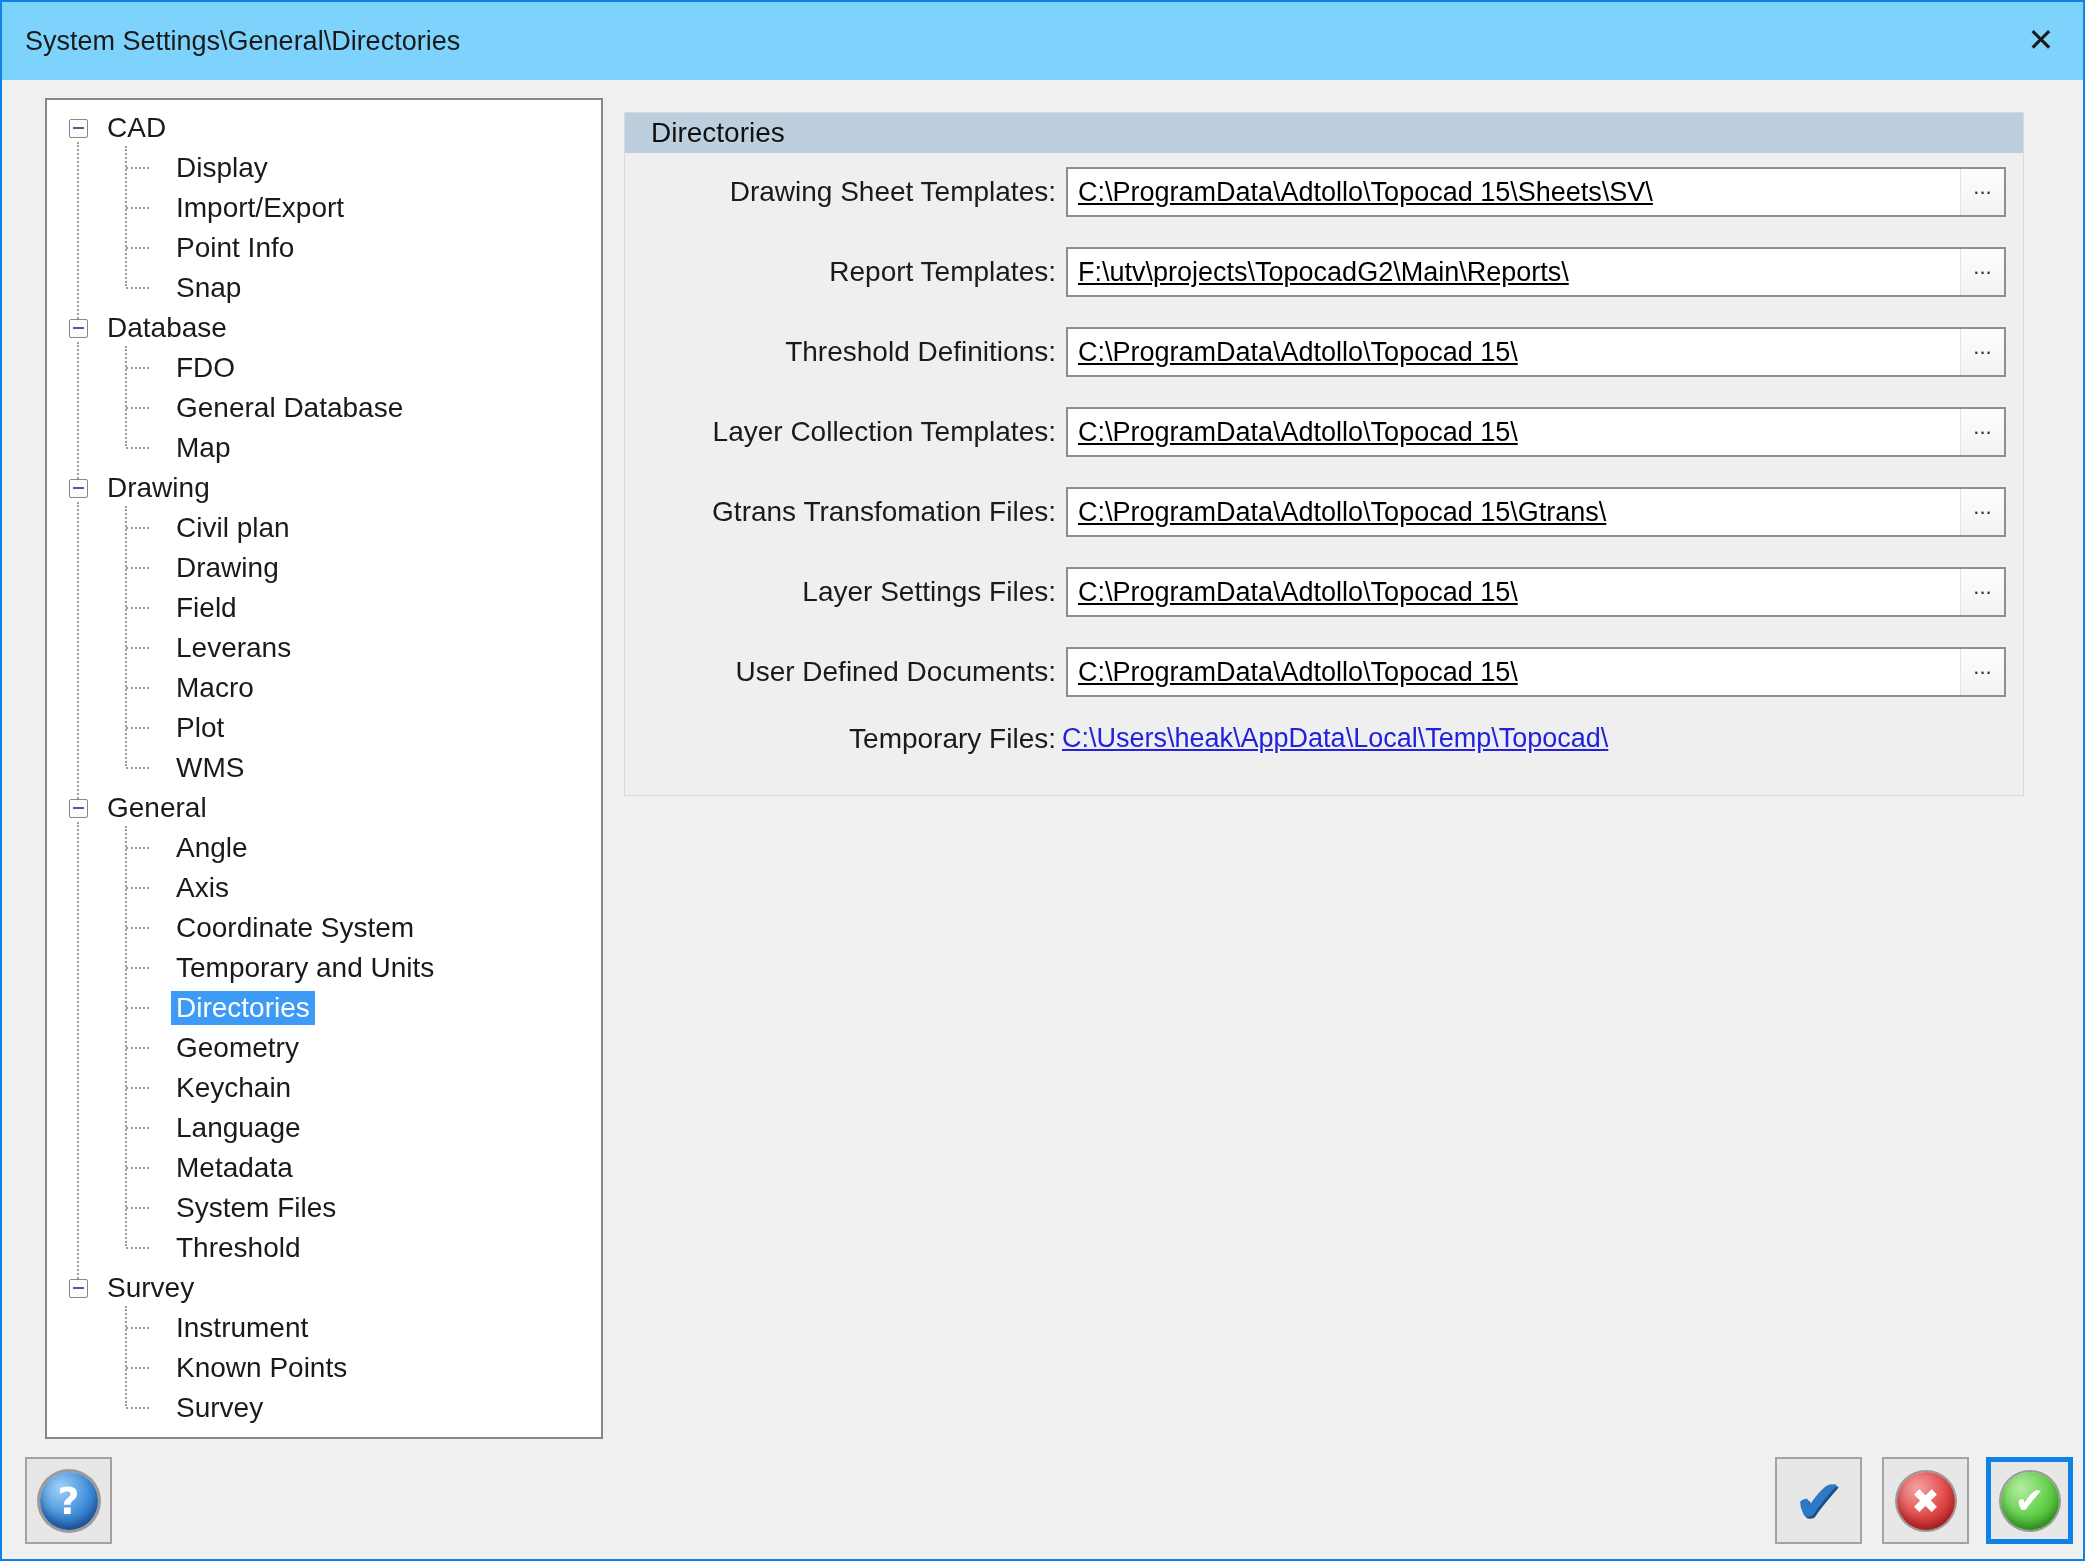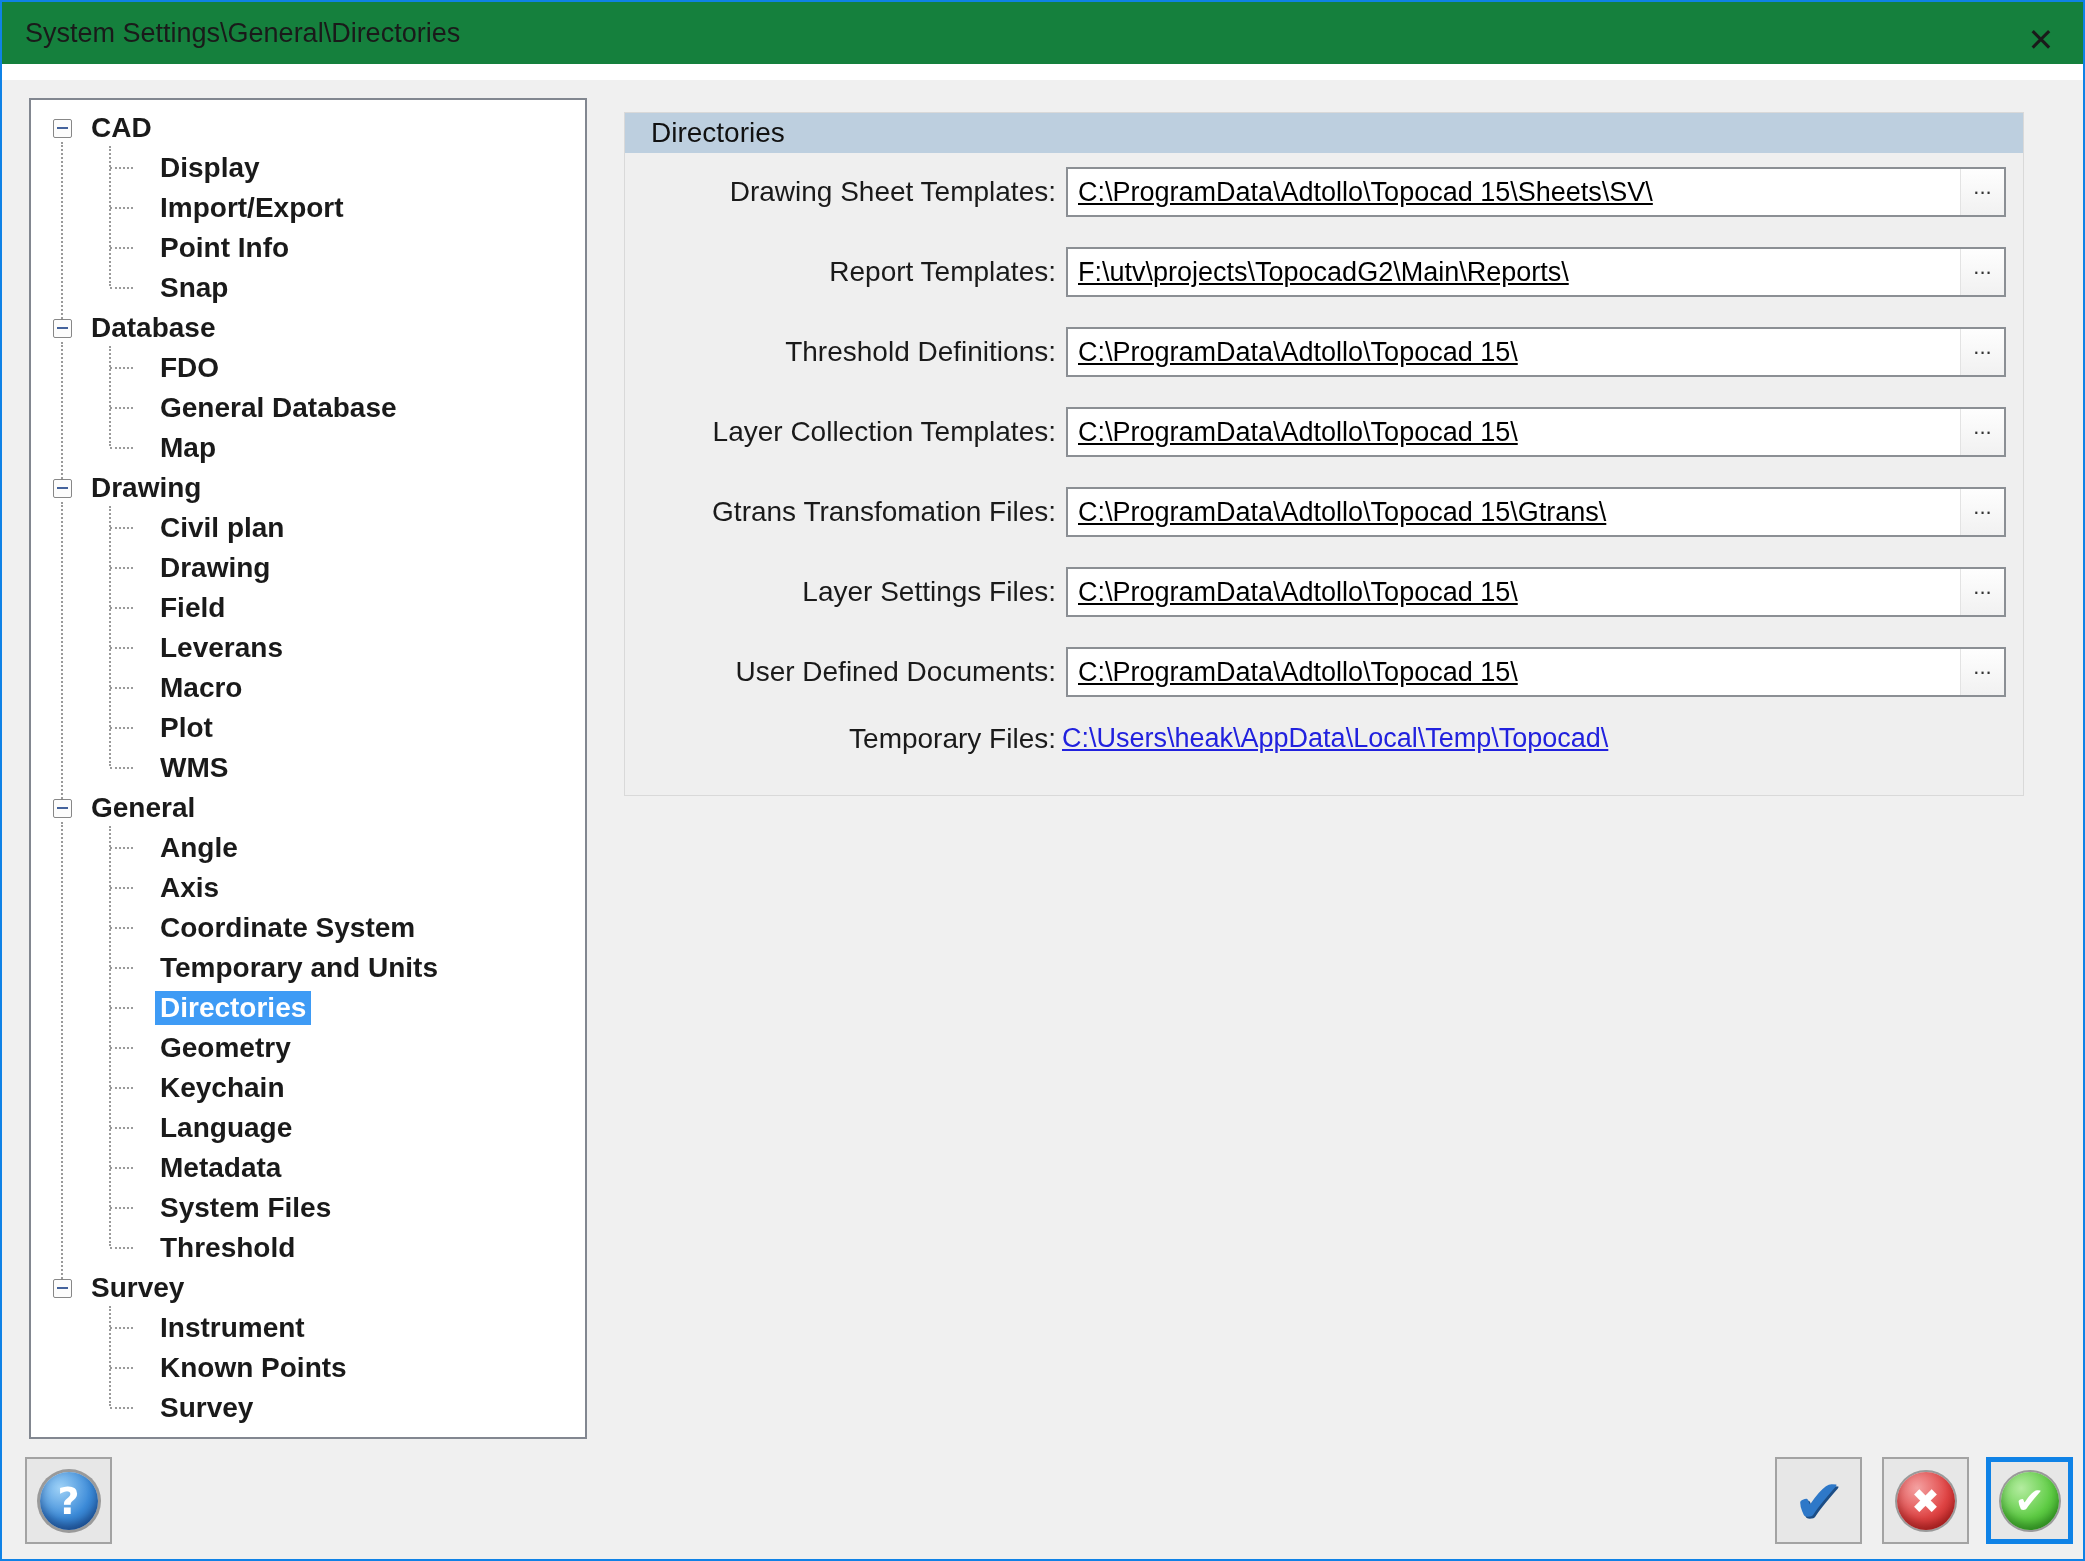--- a/index.html
+++ b/index.html
@@ -4,34 +4,34 @@
 <style>
   * { box-sizing: border-box; }
   body { margin: 0; background: #cccccc; }
   .dialog {
     position: relative; width: 2085px; height: 1561px;
     background: #ffffff; border: 2px solid #0f82e6;
     font-family: "Liberation Sans", sans-serif; color: #1a1a1a;
     overflow: hidden;
   }
   
-  .titlebar { position: absolute; top: 0; left: 0; right: 0; height: 62px; background: #15803d; }
+  .titlebar { position: absolute; top: 0; left: 0; right: 0; height: 78px; background: #7dd3fc; }
   .title-text { position: absolute; left: 23px; top: 50%; transform: translateY(-50%); font-size: 27px; }
   .close-btn {
     position: absolute; right: 8px; top: 4px; width: 68px; height: 68px;
     display: flex; align-items: center; justify-content: center;
     font-size: 32px; color: #1a1a1a; cursor: pointer; background: transparent; border: none;
   }
   
   .content { position: absolute; top: 78px; left: 0; right: 0; bottom: 0; background: #f0f0f0; }
 
   
   .tree-panel {
-    position: absolute; left: 27px; top: 18px; width: 558px; height: 1341px;
-    background: #ffffff; border: 2px solid #828790; padding-top: 8px; overflow: hidden; font-weight: bold;
+    position: absolute; left: 43px; top: 18px; width: 558px; height: 1341px;
+    background: #ffffff; border: 2px solid #828790; padding-top: 8px; overflow: hidden;
   }
   .trow { height: 40px; display: flex; align-items: center; font-size: 28px; cursor: default; }
   .trow.parent { padding-left: 22px; }
   .expander {
     width: 19px; height: 19px; flex: 0 0 19px; background: #fcfcfc;
     border: 1px solid #878787; border-radius: 2px;
     display: flex; align-items: center; justify-content: center; cursor: pointer;
   }
   .expander::before { content: ""; width: 11px; height: 2px; background: #44639c; }
   .trow.parent .tlabel { margin-left: 14px; }

